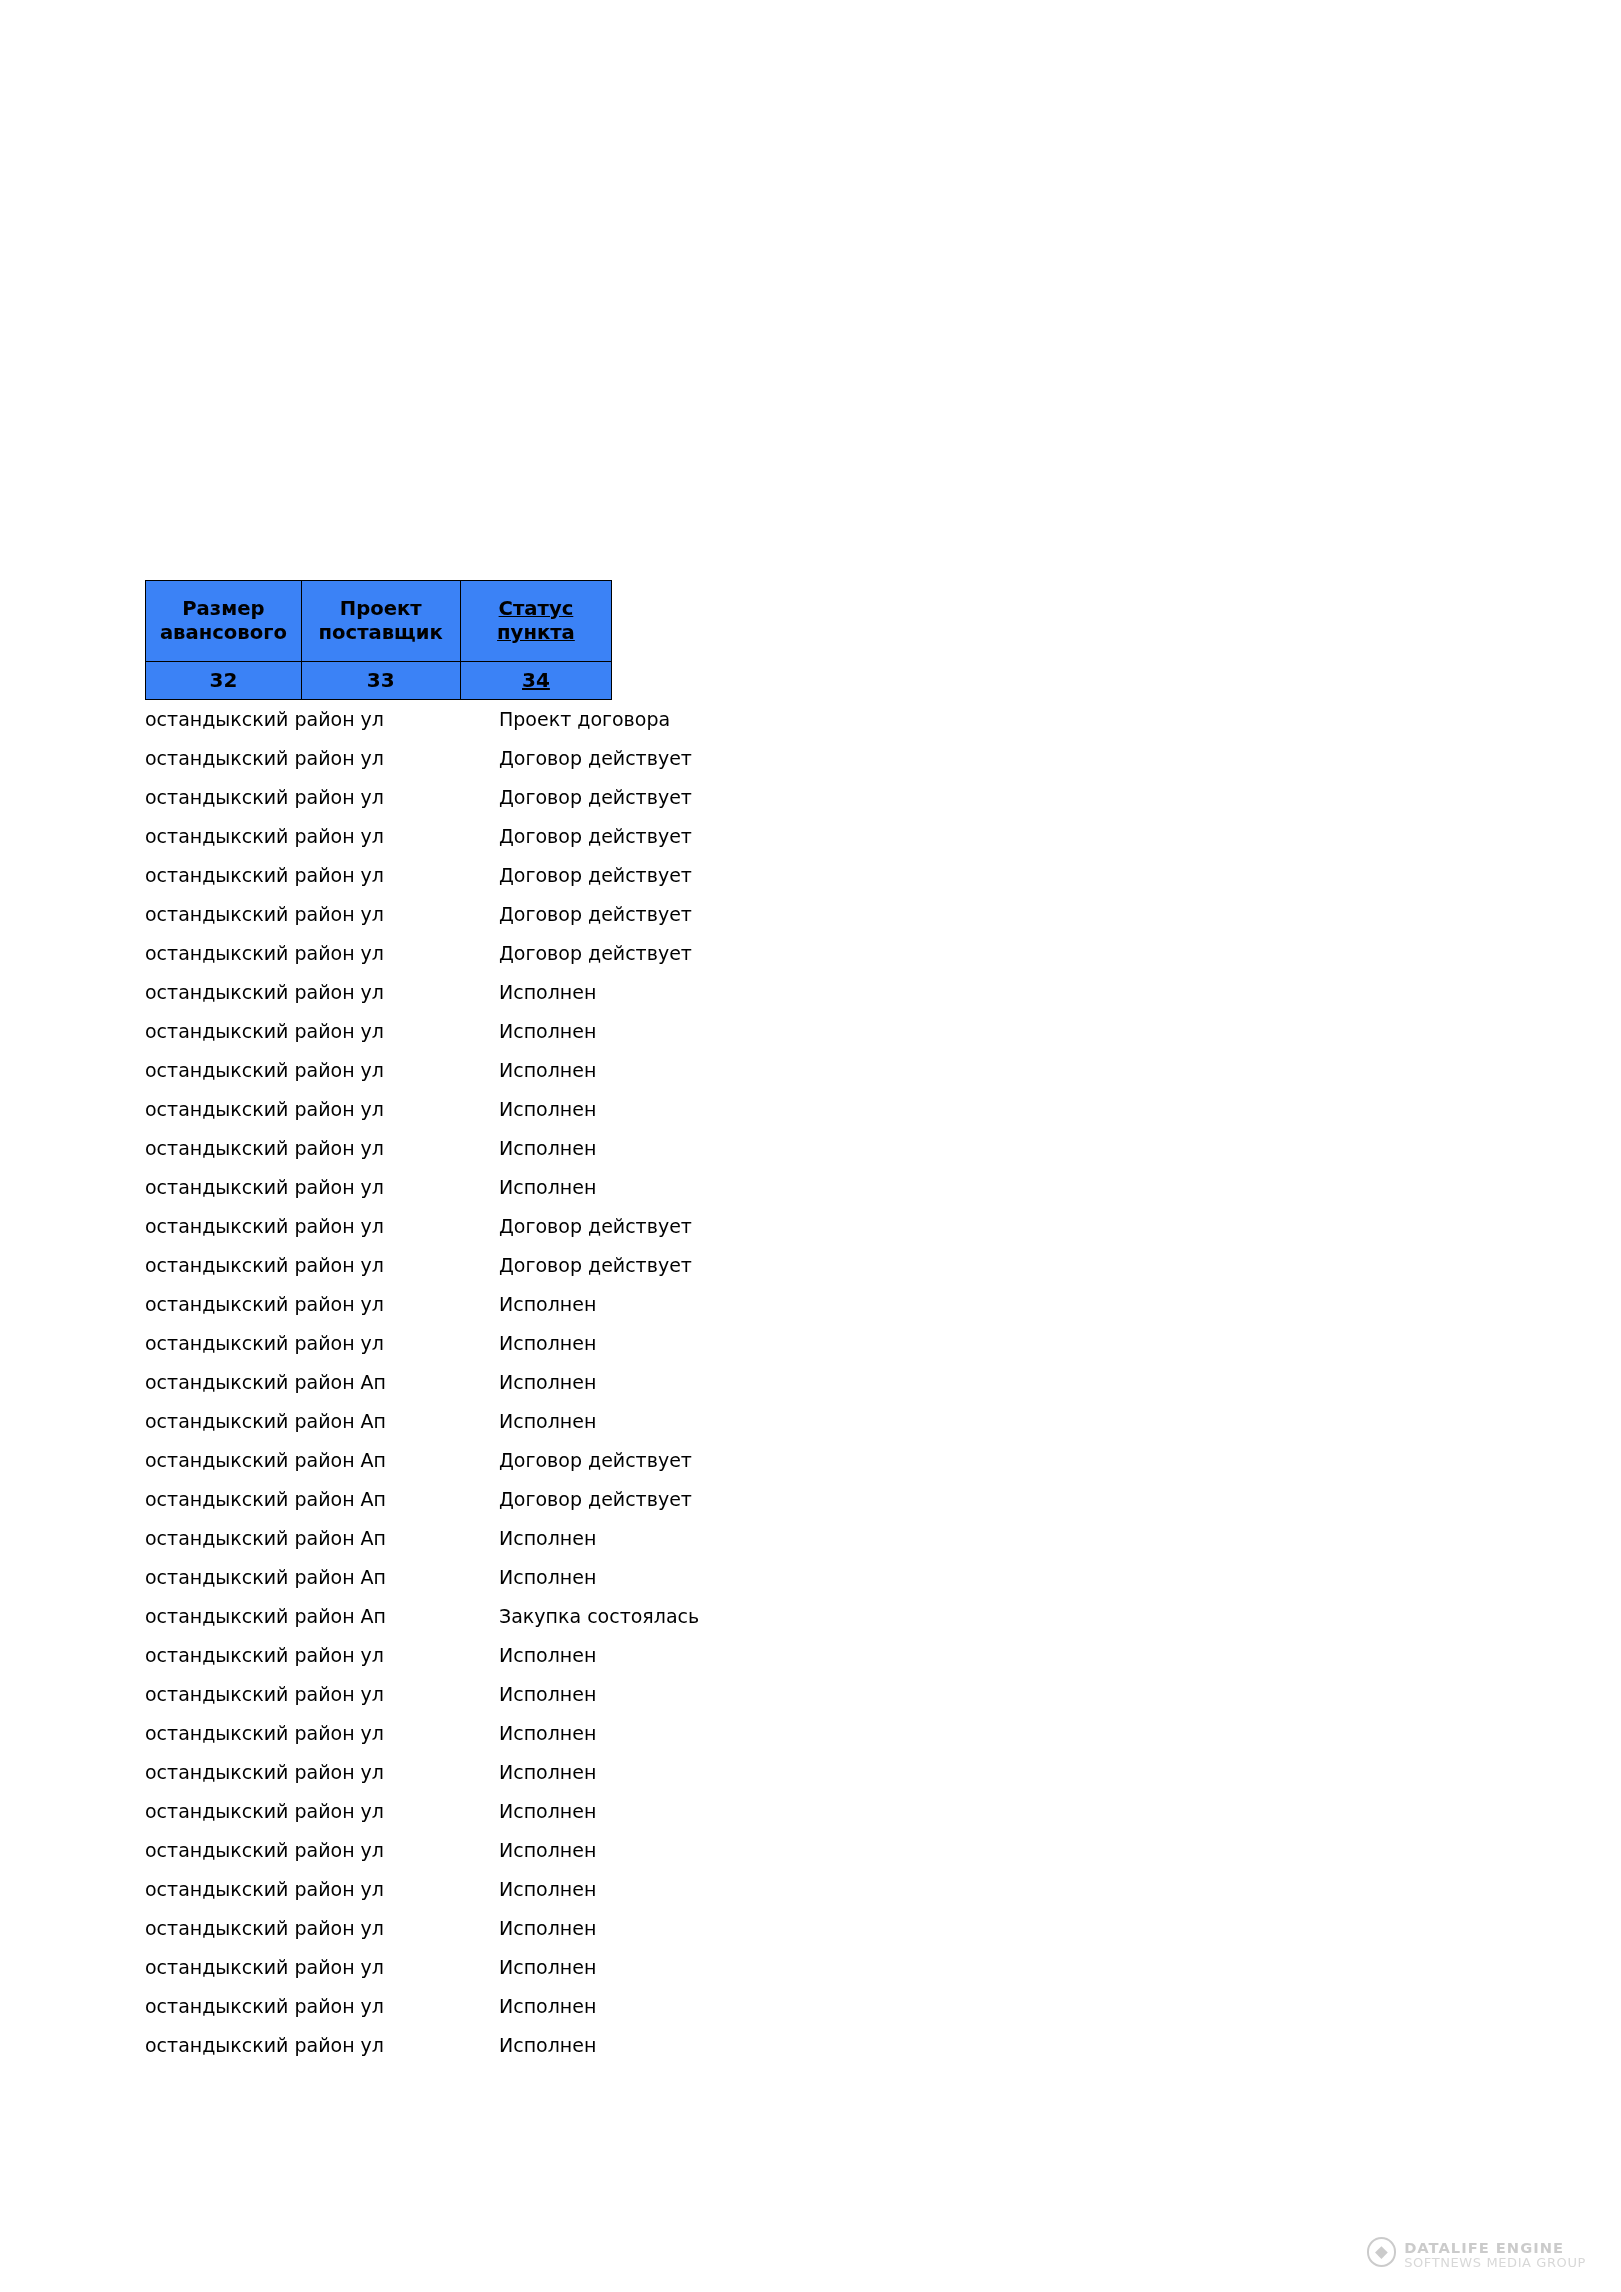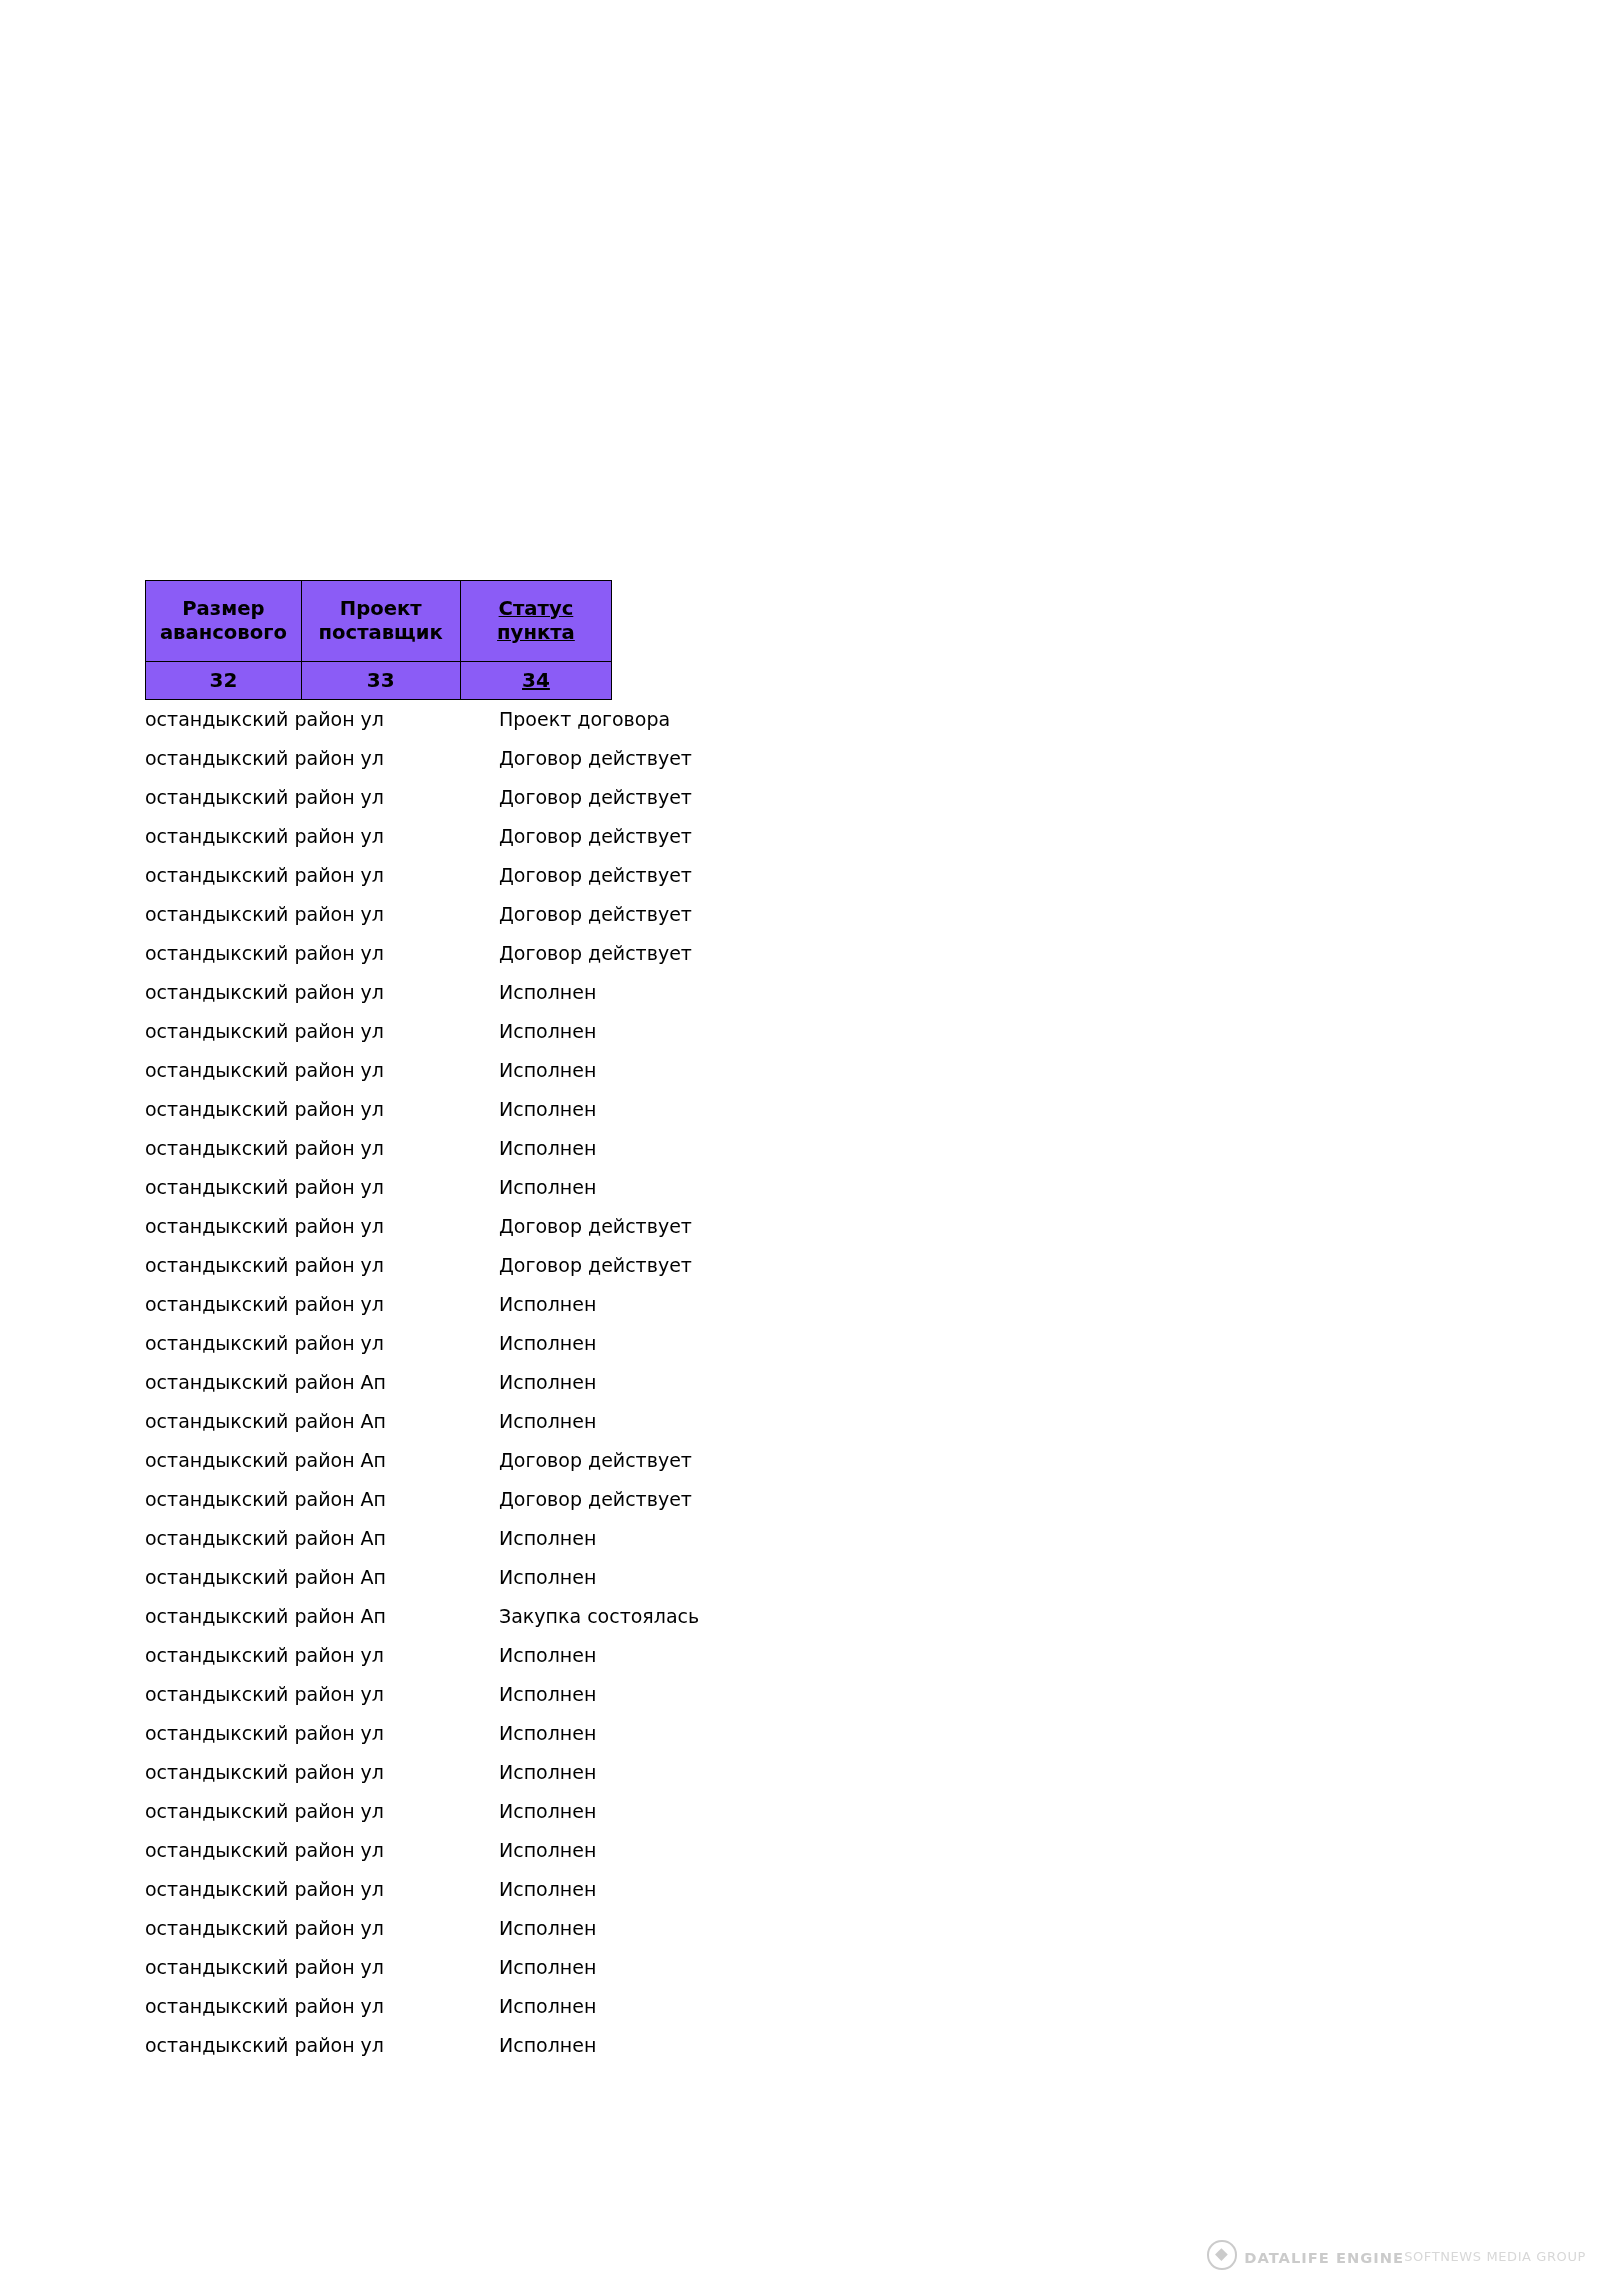--- a/index.html
+++ b/index.html
@@ -19,21 +19,21 @@
     left: 145px;
     top: 580px;
     width: 1372px;
   }
   table.hdr {
     border-collapse: collapse;
     table-layout: fixed;
   }
   table.hdr td {
     border: 1px solid #000000;
-    background: #8b5cf6;
+    background: #3b82f6;
     text-align: center;
     vertical-align: middle;
     font-weight: bold;
     font-size: 19.6px;
     color: #000000;
     line-height: 1.25;
     padding: 2px 2.9px;
   }
   td.c1 { width: 149px; }
   td.c2 { width: 152px; }
@@ -100,21 +100,21 @@
     left: 50%;
     top: 50%;
     width: 8.8px;
     height: 8.8px;
     margin: -4.4px 0 0 -4.4px;
     background: #8d8d8d;
     transform: rotate(45deg);
   }
   .watermark .wm-text {
     display: flex;
-    flex-direction: row;
+    flex-direction: column;
     line-height: 1.05;
     margin-top: 6px;
   }
   .watermark .wm-main {
     font-size: 14.7px;
     letter-spacing: 1px;
     color: #8d8d8d;
     font-weight: bold;
   }
   .watermark .wm-sub {

